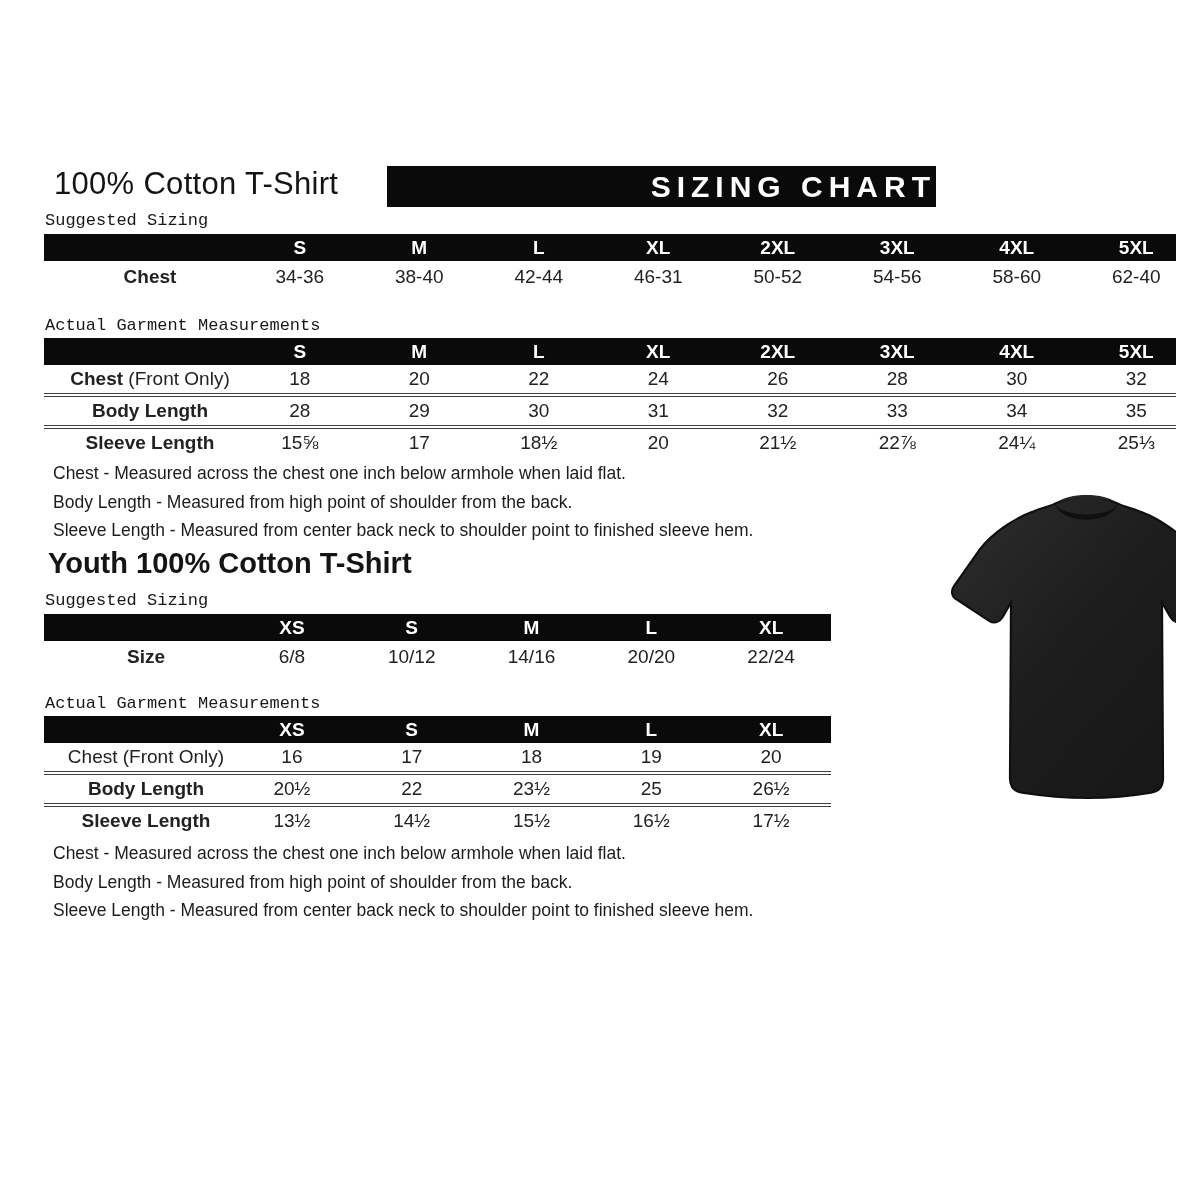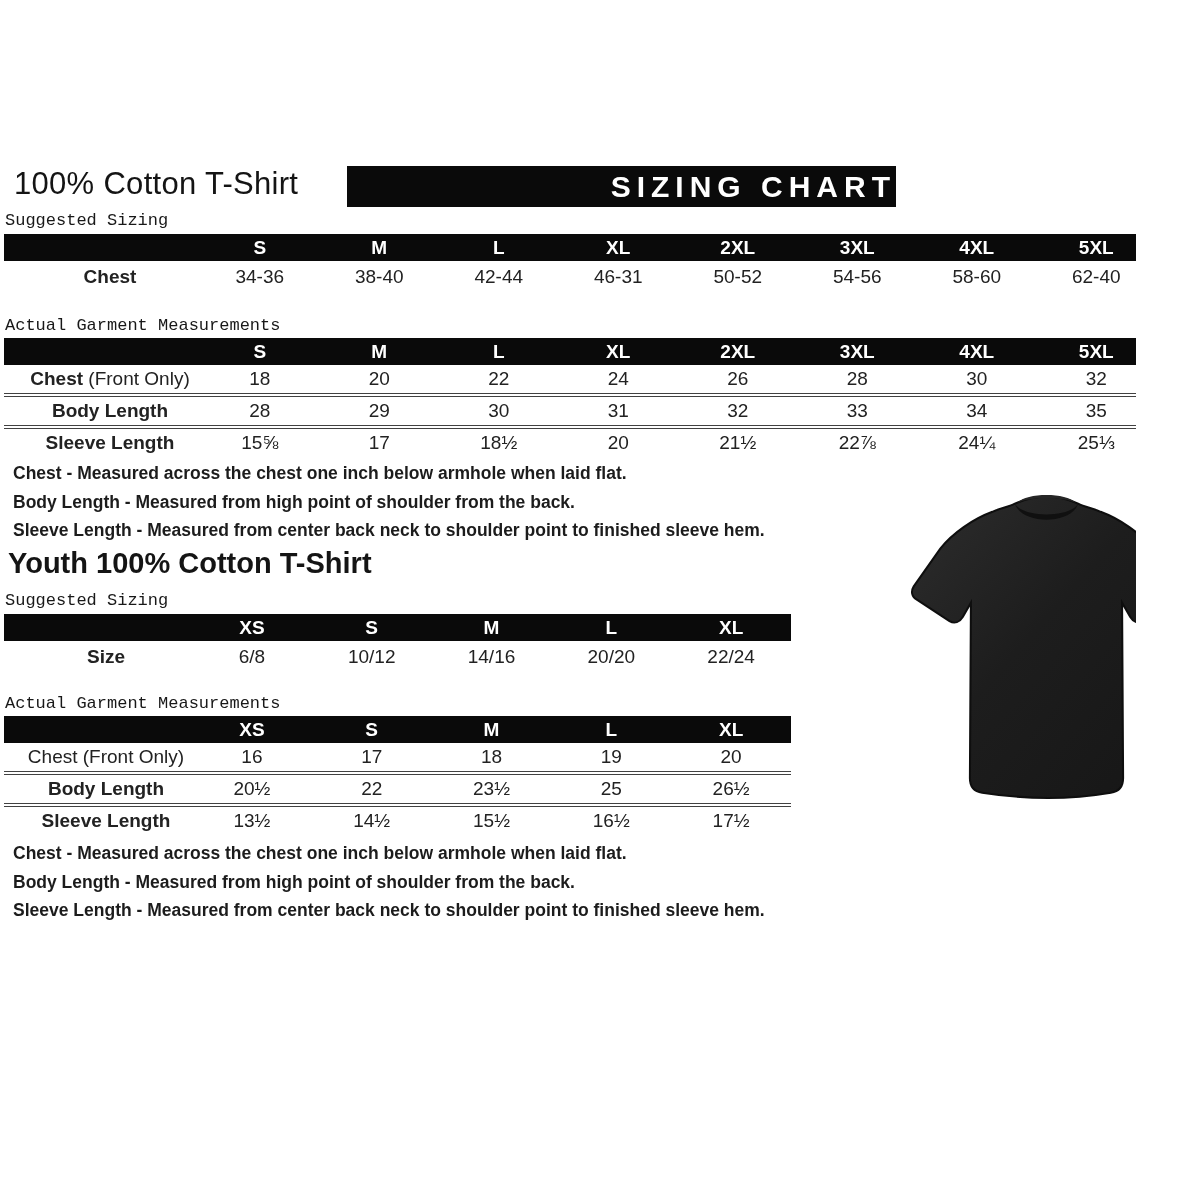--- a/index.html
+++ b/index.html
@@ -4,20 +4,21 @@
 <title>Sizing Chart</title>
 <style>
   html,body{margin:0;padding:0;background:#ffffff;}
   .sheet{
     position:relative;
     width:1136px;height:1200px;
     background:#ffffff;
     font-family:"Liberation Sans", sans-serif;
     color:#1e1e1e;
     overflow:hidden;
+    margin-left:40px;
   }
   .abs{position:absolute;}
 
   .page-title{
     left:14px;top:166px;
     font-size:31px;font-weight:normal;color:#141414;
     letter-spacing:0.3px;white-space:nowrap;
   }
   .banner{
     left:347px;top:166px;width:549px;height:41px;
@@ -49,21 +50,21 @@
   .suggested tbody tr td{border-bottom:none;}
   td.rowlabel{text-align:center;padding-left:16px !important;}
   .lb{font-weight:bold;}
   .lb.plain{font-weight:normal;}
   .ls{font-weight:normal;}
   .adult-table{width:1152px;}
   .adult-table th:first-child, .adult-table td:first-child{width:196px;}
   .youth-table{width:787px;}
   .youth-table th:first-child, .youth-table td:first-child{width:188px;}
 
-  .notes{left:13px;font-size:17.5px;line-height:28.5px;color:#1c1c1c;font-weight:bold;}
+  .notes{left:13px;font-size:17.5px;line-height:28.5px;color:#1c1c1c;}
   .notes div{white-space:nowrap;}
 
   .youth-title{
     left:8px;top:547px;
     font-size:29px;font-weight:bold;color:#141414;white-space:nowrap;
   }
   .tee-wrap{left:893px;top:472px;width:307px;height:337px;}
 </style>
 </head>
 <body>

